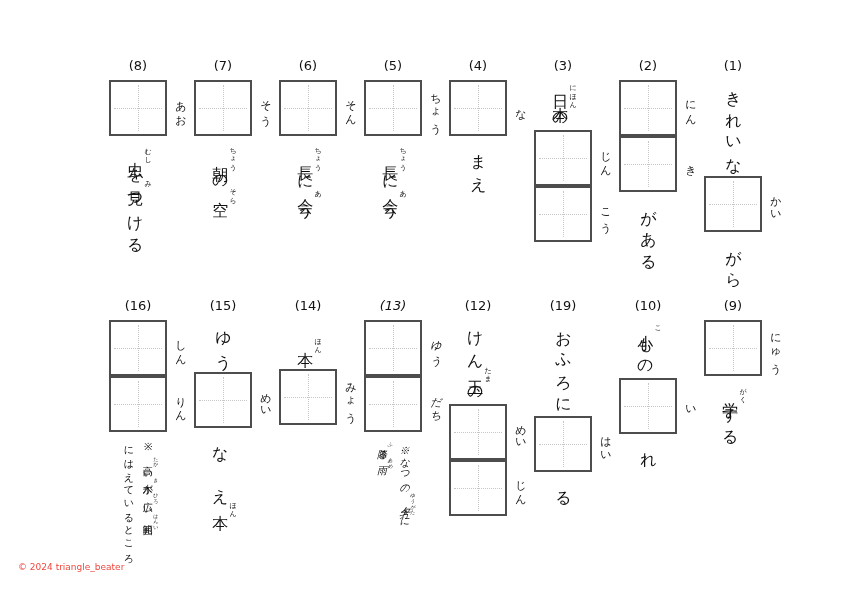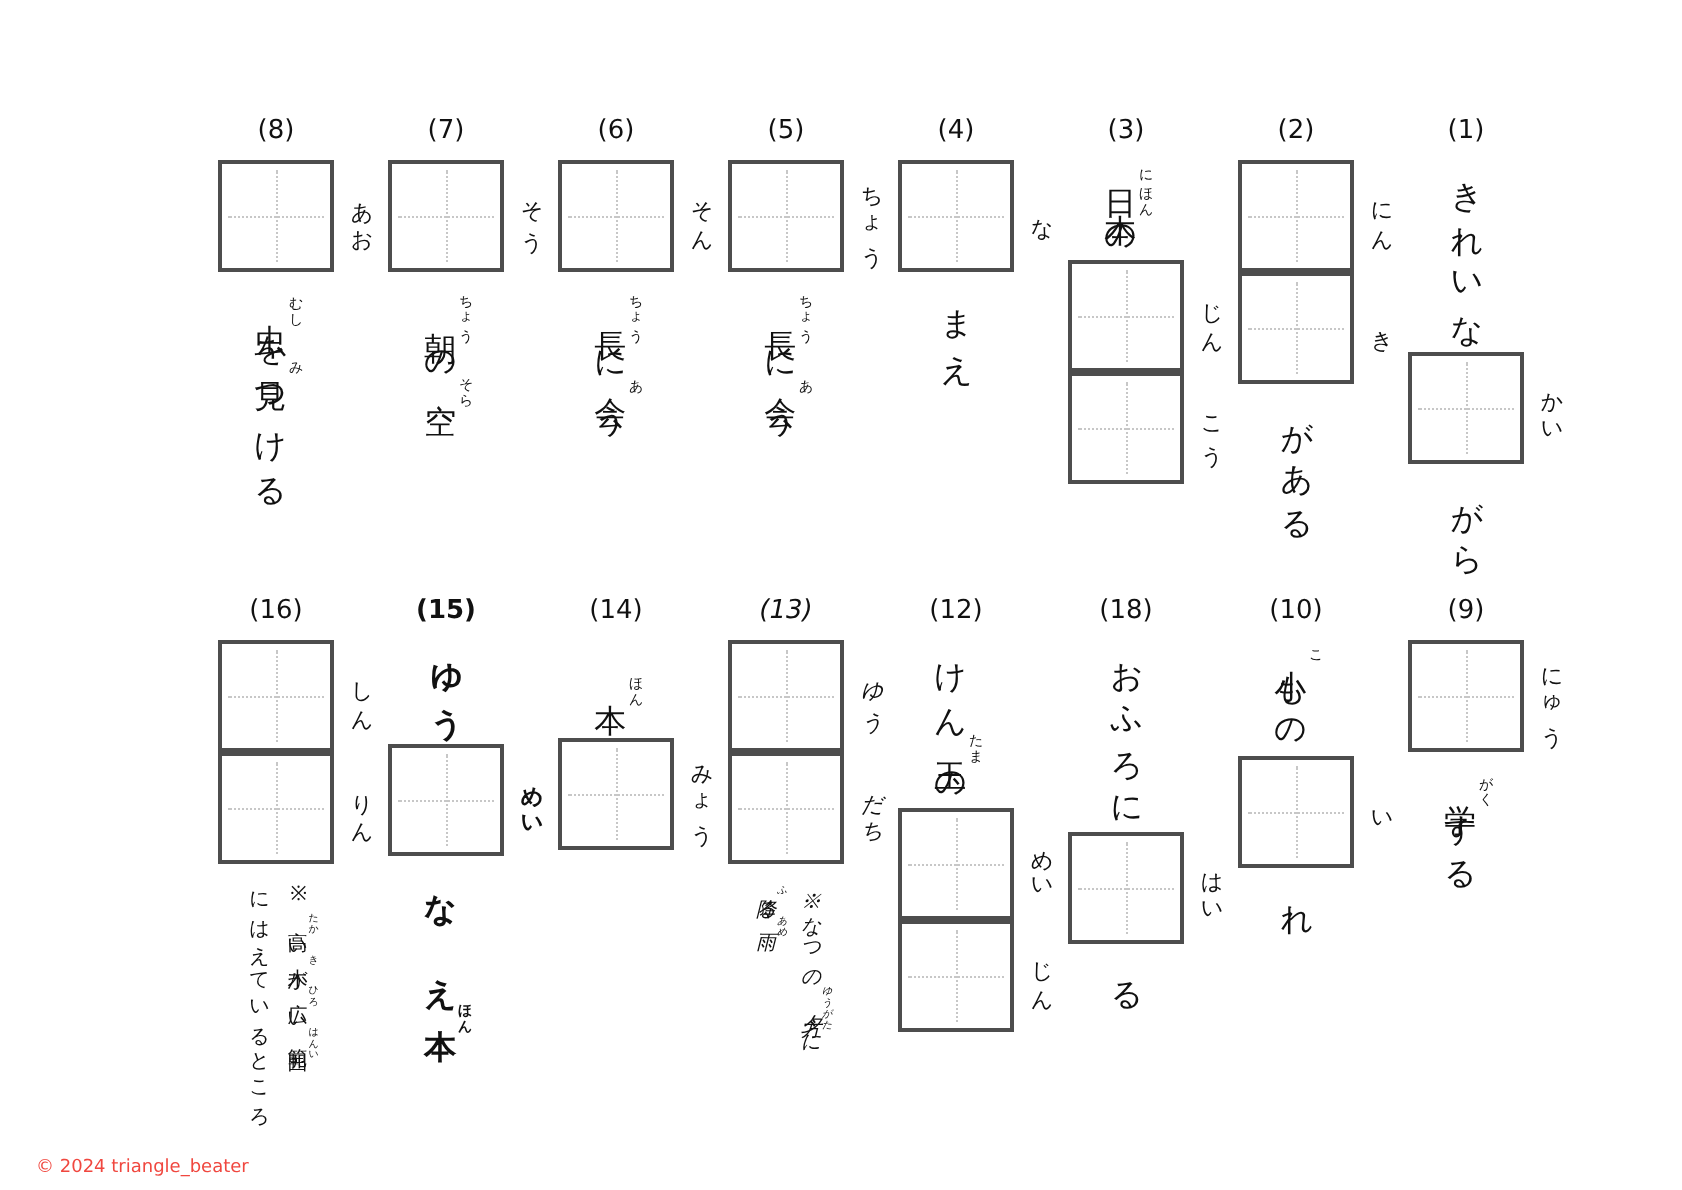--- a/index.html
+++ b/index.html
@@ -20,21 +20,21 @@
   .gh { position:absolute; left:3px; right:3px; top:50%; border-top:1px dotted #c7c7c7; }
   .gv { position:absolute; top:3px; bottom:3px; left:50%; border-left:1px dotted #c7c7c7; }
 
   .bfuri { position:absolute; left:100%; width:30px; display:flex; align-items:center; padding-left:5px; }
   .bfuri .freading { writing-mode:vertical-rl; text-orientation:upright; font-size:11px; letter-spacing:2px; color:#111; }
 
   .note { writing-mode:vertical-rl; text-orientation:upright; font-size:10px; letter-spacing:2px; line-height:1.5; color:#111; }
   .note rt { font-size:5px; letter-spacing:0; }
   .nline { margin-block-end:4px; }
 
-  .copyright { position:absolute; left:18px; top:562px; font-family:"DejaVu Sans","Liberation Sans",sans-serif; font-size:9px;margin-top:17px; }
+  .copyright { position:absolute; left:18px; top:562px; font-family:"DejaVu Sans","Liberation Sans",sans-serif; font-size:9px; }
 </style>
 </head>
 <body>
 
 <div id="page">
   <div class="copyright" style="color: rgb(240, 71, 63);">© 2024 triangle_beater</div>
 <div class="problem" style="left: 704px; top: 58px;">
       <div class="pnum">(1)</div>
       <div class="vtext"><span>きれいな</span></div>
       <div class="boxes" style="height: 56px;">
@@ -174,21 +174,21 @@
           <div class="gh"></div>
           <div class="gv"></div>
         </div>
         <div class="bfuri" style="top: 0px; height: 56px;">
           <div class="freading">い</div>
         </div>
       </div>
       <div class="vtext"><span>れ</span></div>
     </div>
     <div class="problem" style="left: 534px; top: 298px;">
-      <div class="pnum">(18)</div>
+      <div class="pnum">(19)</div>
       <div class="vtext"><span>おふろに</span></div>
       <div class="boxes" style="height: 56px;">
         <div class="cell">
           <div class="gh"></div>
           <div class="gv"></div>
         </div>
         <div class="bfuri" style="top: 0px; height: 56px;">
           <div class="freading">はい</div>
         </div>
       </div>
@@ -243,21 +243,21 @@
       <div class="boxes" style="height: 56px;">
         <div class="cell">
           <div class="gh"></div>
           <div class="gv"></div>
         </div>
         <div class="bfuri" style="top: 0px; height: 56px;">
           <div class="freading">みょう</div>
         </div>
       </div>
     </div>
-    <div class="problem" style="left: 194px; top: 298px; font-weight: bold;">
+    <div class="problem" style="left: 194px; top: 298px;">
       <div class="pnum">(15)</div>
       <div class="vtext"><span>ゆう</span></div>
       <div class="boxes" style="height: 56px;">
         <div class="cell">
           <div class="gh"></div>
           <div class="gv"></div>
         </div>
         <div class="bfuri" style="top: 0px; height: 56px;">
           <div class="freading">めい</div>
         </div>

